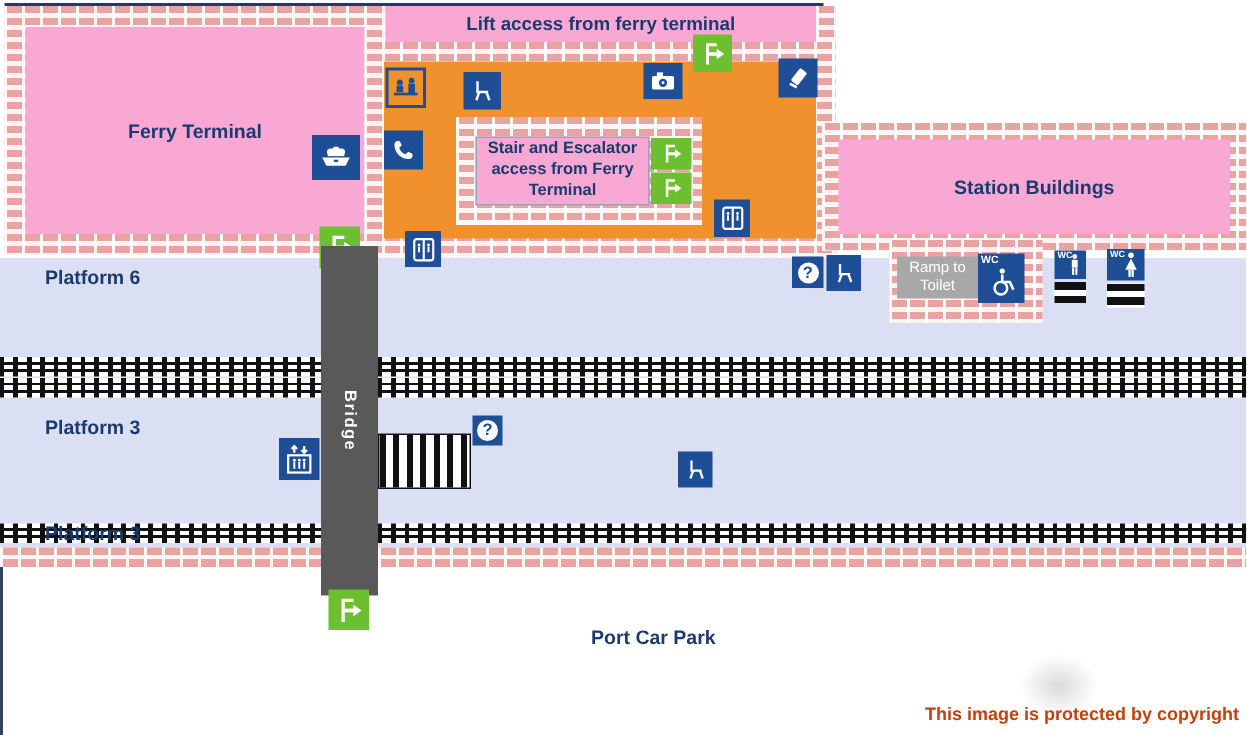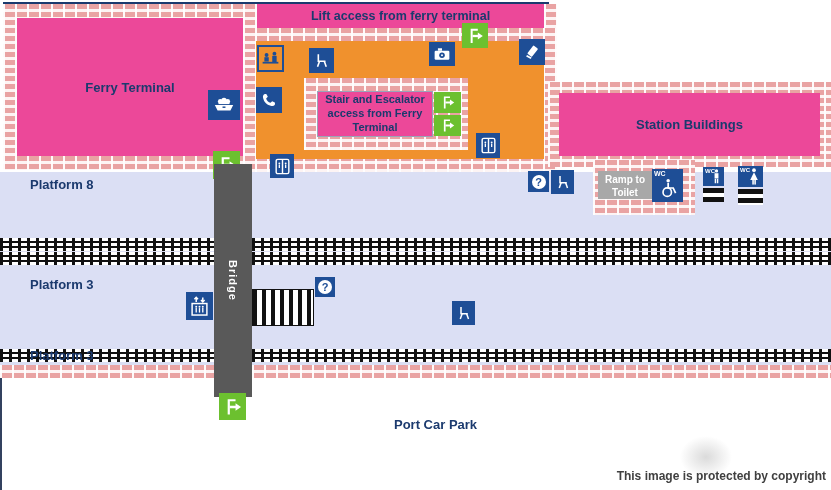--- a/index.html
+++ b/index.html
@@ -5,39 +5,39 @@
   html,body{margin:0;padding:0;background:#fff;}
   #stage{position:relative;width:831px;height:490px;background:#ffffff;
          font-family:"Liberation Sans",sans-serif;overflow:hidden;}
   .abs{position:absolute;box-sizing:border-box;}
   
   .brick{background-color:#fdf4f4;
     background-image:
       repeating-linear-gradient(90deg, rgba(255,255,255,.95) 0 2px, rgba(255,255,255,0) 2px 12px),
       repeating-linear-gradient(180deg, #e9a3a3 0 5px, #fdf4f4 5px 8px);}
   .blue{background:#dbdff4;}
-  .whitebox{background:#ec4899;}
+  .whitebox{background:#f9a8d4;}
   .navy-text{color:#1b3a6e;font-weight:bold;}
   .center{display:flex;align-items:center;justify-content:center;text-align:center;}
   
   .track{height:13px;background-color:#ffffff;
     background-image:
       linear-gradient(180deg, rgba(0,0,0,0) 0 3px, #111 3px 5px, rgba(0,0,0,0) 5px 8px, #111 8px 10px, rgba(0,0,0,0) 10px 13px),
       repeating-linear-gradient(90deg, #111 0 3px, rgba(0,0,0,0) 3px 9px);}
   .bridge{background:#595959;}
   .bridge-label{writing-mode:vertical-rl;color:#fff;font-weight:bold;font-size:11px;letter-spacing:1px;}
   .vstripes{background:repeating-linear-gradient(90deg,#111 0 4px,#fff 4px 9px);border:1px solid #111;background-color:#fff;}
   .hbars{background:repeating-linear-gradient(180deg,#111 0 5px,#fff 5px 9px);background-color:#fff;}
   .nicon{background:#1e4e96;display:flex;align-items:center;justify-content:center;box-sizing:border-box;}
   .gicon{background:#6cc02f;display:flex;align-items:center;justify-content:center;box-sizing:border-box;}
   .oicon{background:#f0912d;border:2px solid #1e4e96;display:flex;align-items:center;justify-content:center;box-sizing:border-box;}
   .q-circle{background:#fff;color:#1e4e96;border-radius:50%;width:14px;height:14px;
             font-size:11px;font-weight:bold;display:flex;align-items:center;justify-content:center;}
   .wc-mini{position:absolute;top:1px;left:2px;color:#fff;font-weight:bold;font-size:7px;line-height:1;}
-  .gray-label{background:#a8a8a8;color:#fff;font-weight:bold;font-size:10px;line-height:1.25;align-items:flex-end;}
+  .gray-label{background:#a8a8a8;color:#fff;font-weight:normal;font-size:10px;line-height:1.25;}
   .small-label{font-size:11px;line-height:1.25;}
 </style>
 </head>
 <body>
 
 <div id="stage">
 
   <div class="abs blue" style="left:0;top:172;width:831px;height:193px;top:172px;"></div>
 
   <div class="abs track" style="left:0;top:238px;width:831px;"></div>
@@ -167,21 +167,21 @@
       </svg>
   </div>
   <div class="abs gicon" style="left:213px;top:151px;width:27px;height:28px;">
     <svg width="22" height="22" viewBox="0 0 26 26">
         <path d="M8 22 V5 h8" fill="none" stroke="#fff" stroke-width="2.6"></path>
         <line x1="9" y1="13" x2="17" y2="13" stroke="#fff" stroke-width="3"></line>
         <path d="M16 8.5 L22.5 13 L16 17.5 Z" fill="#fff"></path>
       </svg>
   </div>
 
-  <span class="abs navy-text" style="left:30px;top:177px;font-size:13px;">Platform 8</span>
+  <span class="abs navy-text" style="left:30px;top:177px;font-size:13px;">Platform 6</span>
   <span class="abs navy-text" style="left:30px;top:277px;font-size:13px;">Platform 3</span>
   <span class="abs navy-text" style="left:30px;top:319px;font-size:13px;margin-top:29px;">Platform 3</span>
 
   <div class="abs bridge center" style="left:214px;top:164px;width:38px;height:233px;">
     <span class="bridge-label">Bridge</span>
   </div>
 
   <div class="abs vstripes" style="left:252px;top:289px;width:62px;height:37px;"></div>
   <div class="abs nicon" style="left:315px;top:277px;width:20px;height:20px;">
     <span class="q-circle">?</span>
@@ -262,15 +262,15 @@
     <svg width="22" height="22" viewBox="0 0 26 26">
         <path d="M8 22 V5 h8" fill="none" stroke="#fff" stroke-width="2.6"></path>
         <line x1="9" y1="13" x2="17" y2="13" stroke="#fff" stroke-width="3"></line>
         <path d="M16 8.5 L22.5 13 L16 17.5 Z" fill="#fff"></path>
       </svg>
   </div>
 
   <span class="abs navy-text" style="left:375px;top:417px;font-size:13px;padding-left:19px;">Port Car Park</span>
 
   <div class="abs" style="left:680px;top:436px;width:52px;height:42px;background:radial-gradient(closest-side, rgba(150,150,150,.35), rgba(150,150,150,0));"></div>
-  <span class="abs" style="left:560px;top:469px;width:266px;text-align:right;font-size:12px;font-weight:bold;color:#404040;">This image is protected by copyright</span>
+  <span class="abs" style="left:560px;top:469px;width:266px;text-align:right;font-size:12px;font-weight:bold;color:#c2410c;">This image is protected by copyright</span>
 
 </div>
 
 </body></html>

